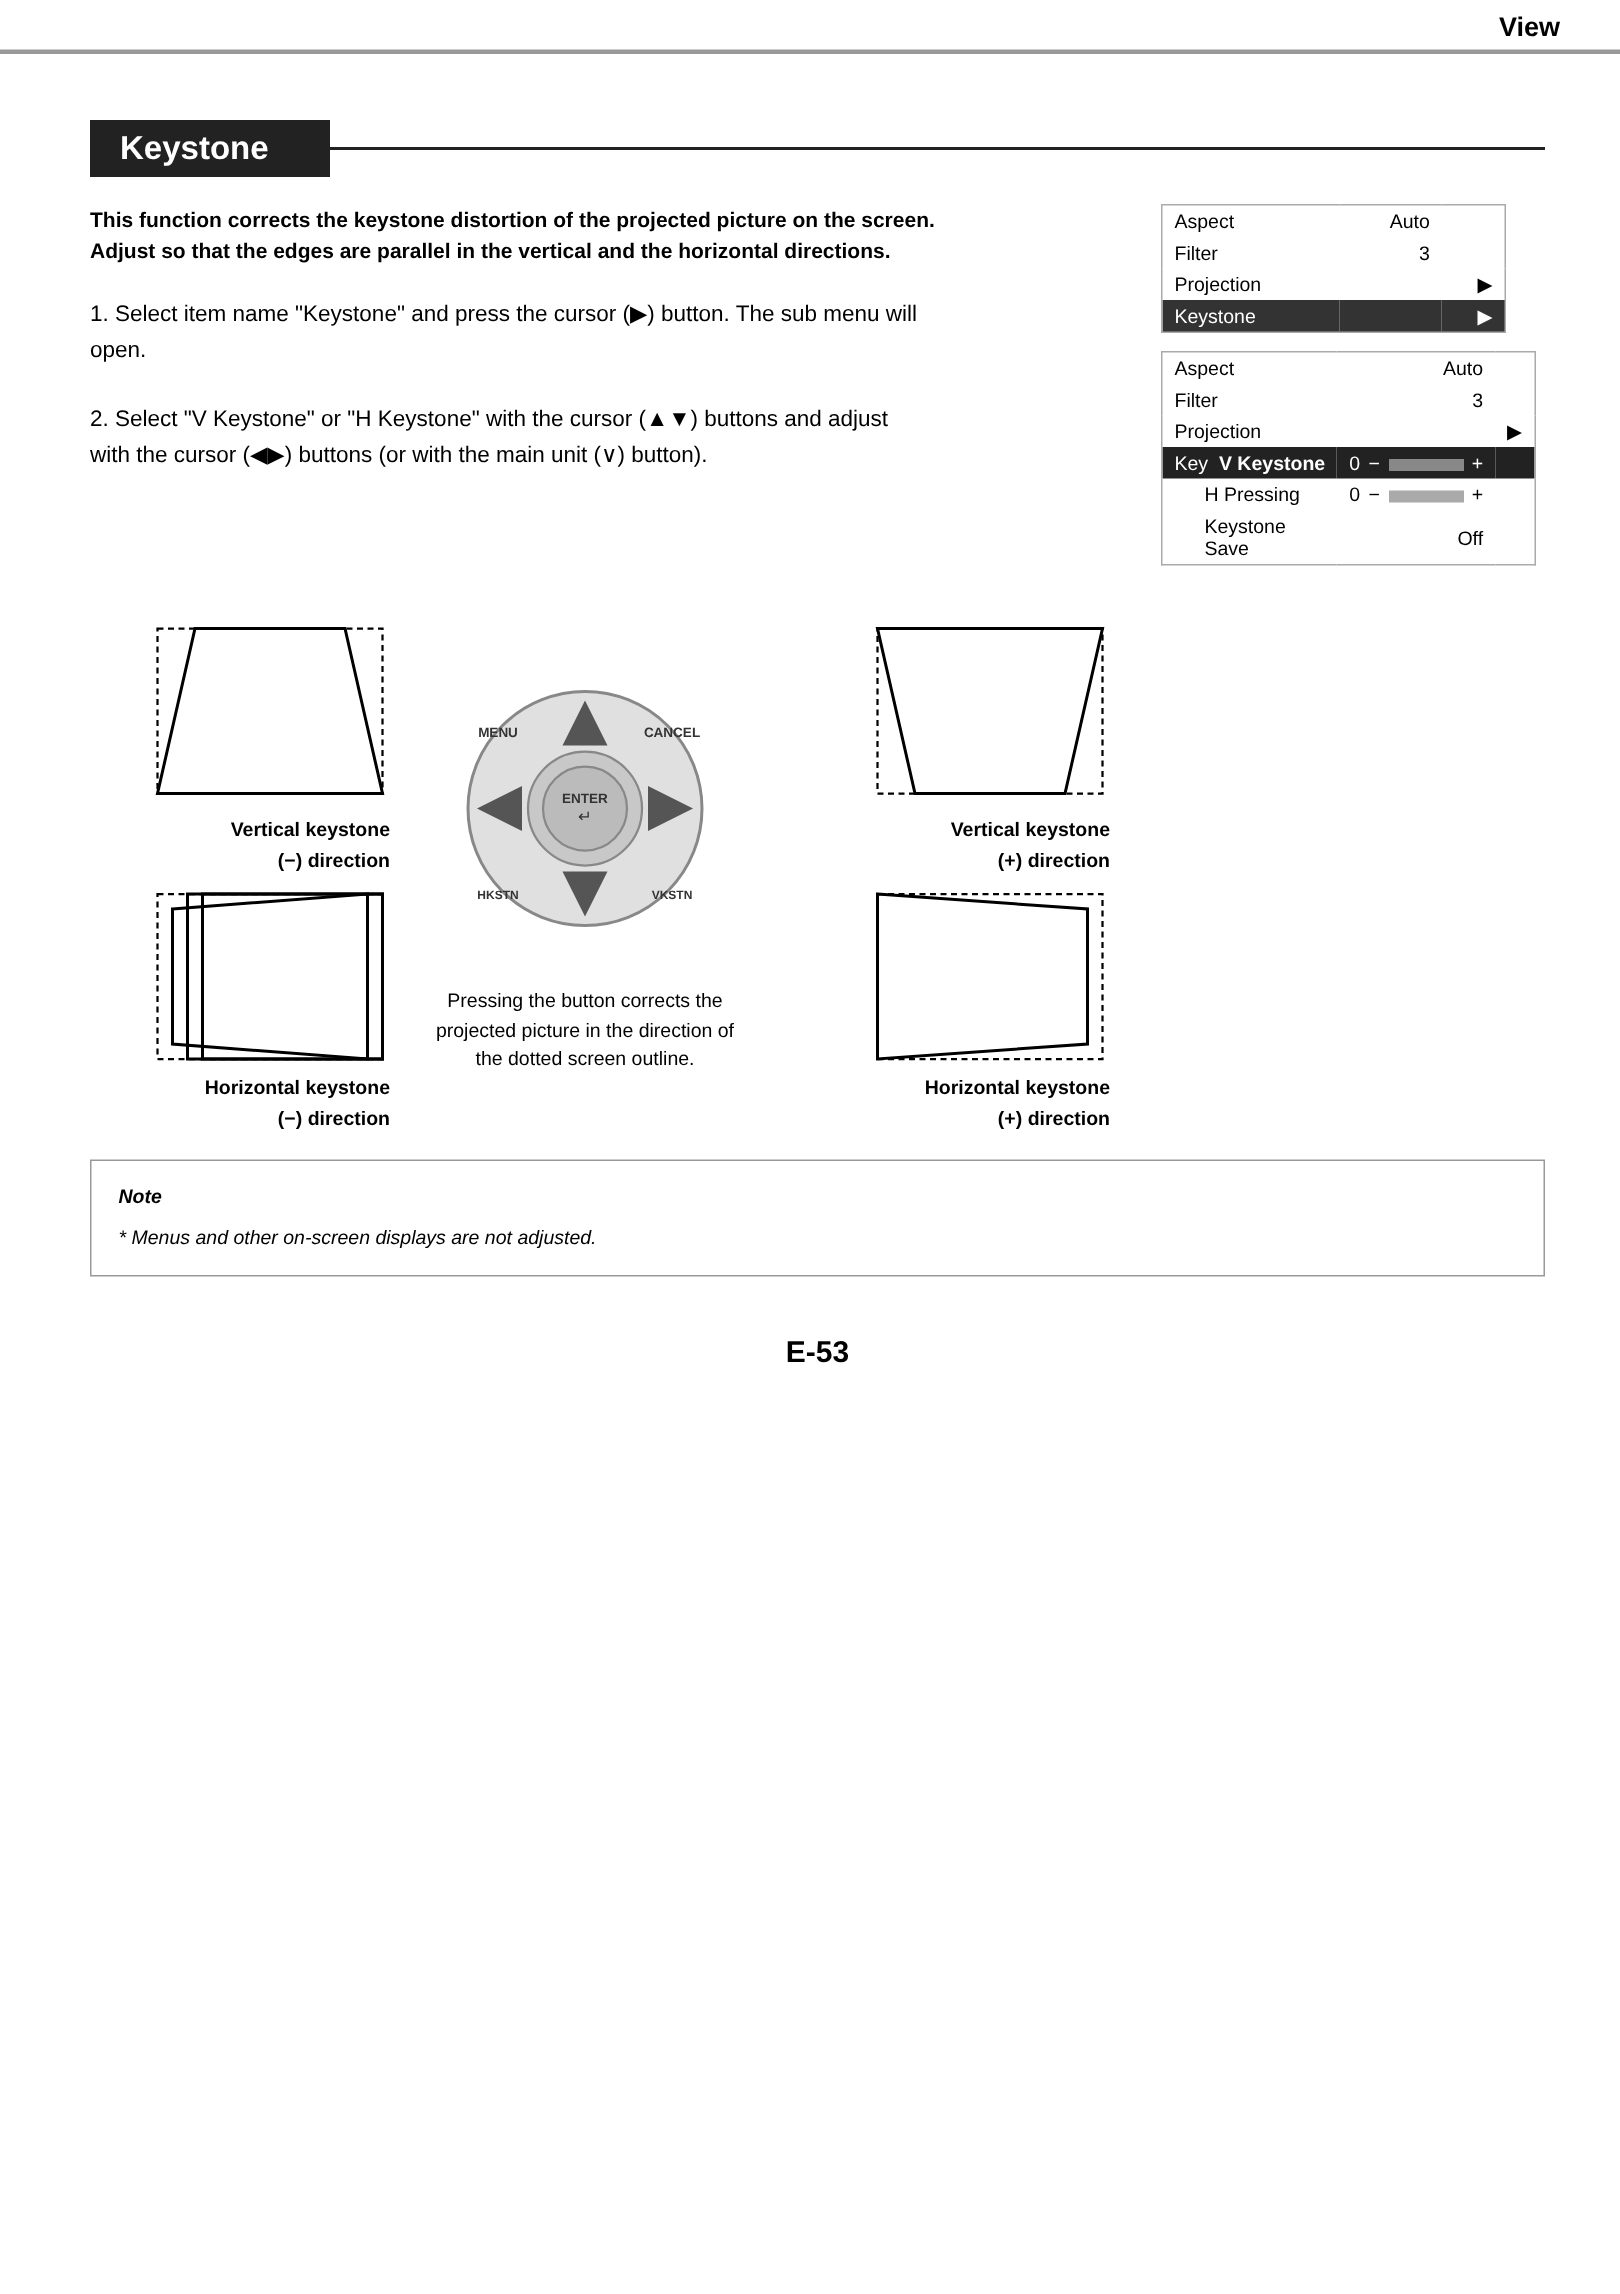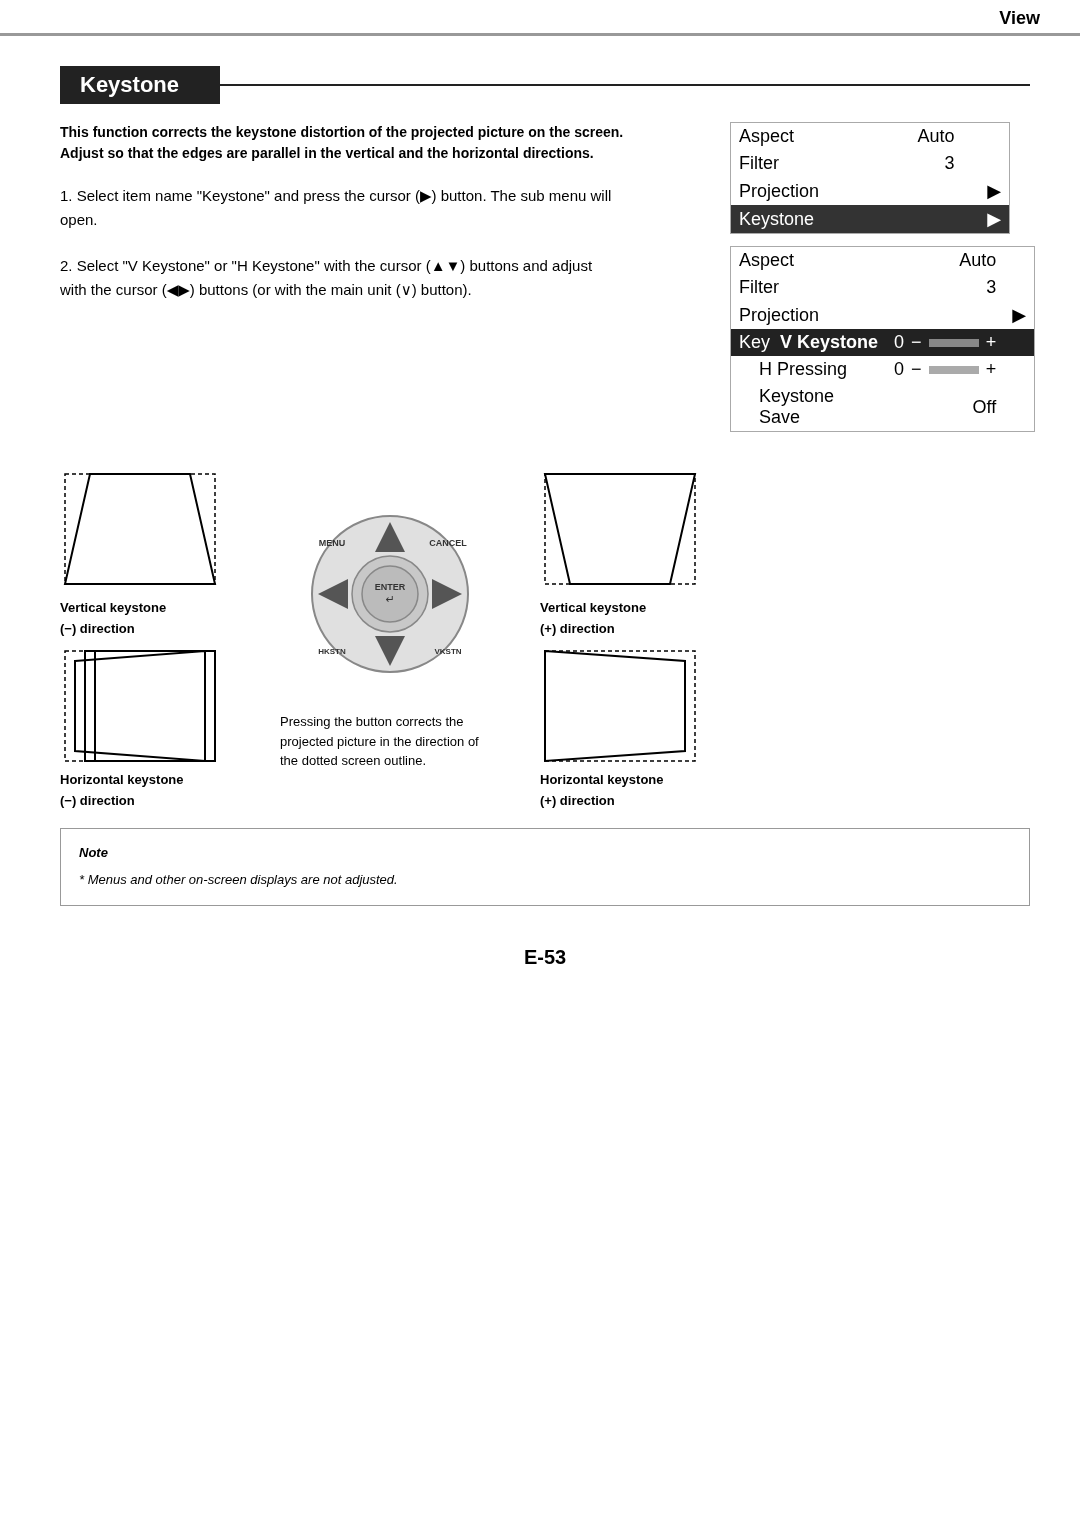--- a/index.html
+++ b/index.html
@@ -21,21 +21,21 @@
       border-bottom: 3px solid #999;
     }
     .top-bar-title {
       font-size: 18px;
       font-weight: bold;
       text-align: center;
     }
 
     
     .content {
-      padding: 30px 50px 30px 60px;
+      padding: 44px 50px 30px 60px;
     }
 
     
     .section-heading {
       display: flex;
       align-items: center;
       margin-bottom: 18px;
     }
     .section-heading-box {
       background: #222;
@@ -80,23 +80,24 @@
       margin-bottom: 22px;
       font-size: 15px;
       line-height: 1.6;
       max-width: 560px;
     }
 
     
     .menu-table {
       border: 1px solid #aaa;
       border-collapse: collapse;
-      width: 280px;
+      width: 230px;
       margin-bottom: 12px;
-      font-size: 18px;
+      font-size: 13px;
+      margin-left: 44px;
     }
     .menu-table td {
       padding: 3px 8px;
       border: none;
     }
     .menu-table tr.highlighted {
       background: #333;
       color: #fff;
     }
     .menu-table tr.highlighted td {
@@ -145,39 +146,39 @@
       display: flex;
       flex-direction: column;
       gap: 10px;
       width: 200px;
       margin-left: 20px;
     }
 
     .keystone-fig {
       display: flex;
       flex-direction: column;
-      align-items: flex-start;
+      align-items: flex-end;
     }
     .keystone-fig-label {
       font-size: 13px;
       font-weight: bold;
       margin-top: 6px;
     }
 
     
     svg.ks { display: block; }
 
     
     .remote-svg {
       margin-bottom: 10px;
     }
 
     .press-text {
       font-size: 13px;
-      text-align: left;
+      text-align: center;
       line-height: 1.5;
       max-width: 220px;
       margin-top: 8px;
     }
 
     
     .note-box {
       border: 1px solid #999;
       padding: 14px 18px;
       margin-top: 20px;

